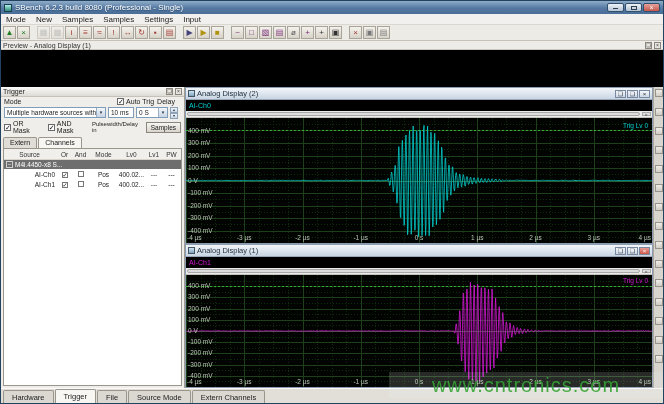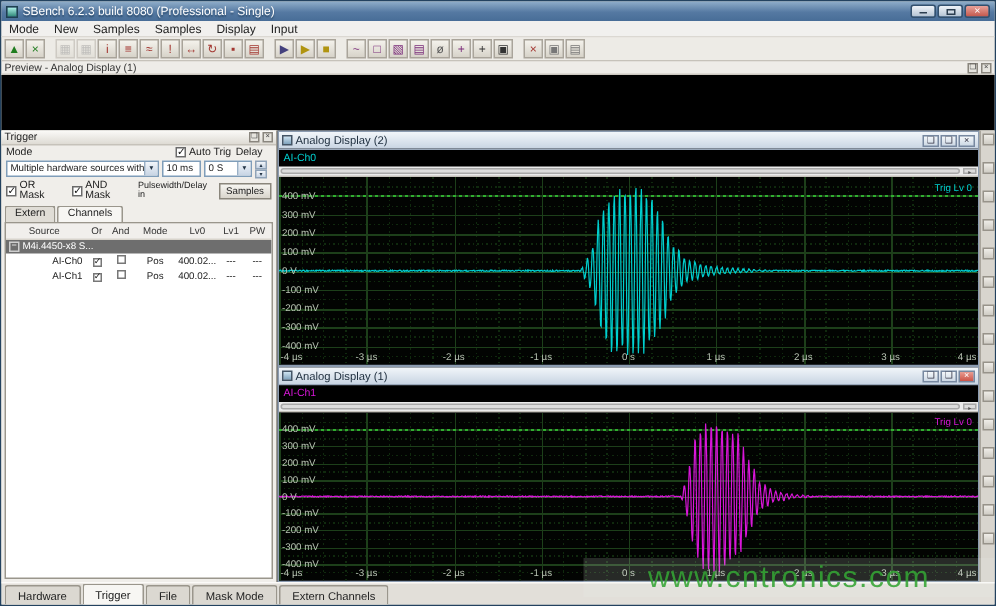--- a/index.html
+++ b/index.html
@@ -109,21 +109,21 @@
           <div class="g-x">×</div>
         </div>
     </div>
   </div>
 
   <div class="menubar" id="menubar">
       <span>Mode</span>
       <span>New</span>
       <span>Samples</span>
       <span>Samples</span>
-      <span>Display</span>
+      <span>Settings</span>
       <span>Input</span>
     </div>
 
   <div class="toolbar" id="toolbar">
       <div class="tb-icon" style="color: rgb(31, 125, 31);">▲</div>
       <div class="tb-icon" style="color: rgb(31, 125, 31);">×</div>
       <div class="tb-gap"></div>
       <div class="tb-icon disabled" style="color: rgb(138, 138, 138);">▦</div>
       <div class="tb-icon disabled" style="color: rgb(138, 138, 138);">▦</div>
       <div class="tb-icon" style="color: rgb(163, 54, 48);">i</div>
@@ -373,20 +373,20 @@
         <div class="rs-icon"></div>
         <div class="rs-icon"></div>
         <div class="rs-icon"></div>
       </div>
   </div>
 
   <div class="bottom-tabs" id="bottom-tabs">
       <div class="b-tab">Hardware</div>
       <div class="b-tab active">Trigger</div>
       <div class="b-tab">File</div>
-      <div class="b-tab">Mask Mode</div>
+      <div class="b-tab">Source Mode</div>
       <div class="b-tab">Extern Channels</div>
     </div>
 
   <div class="watermark">
     <span>www.cntronics.com</span>
   </div>
 </div>
 
 </body></html>

